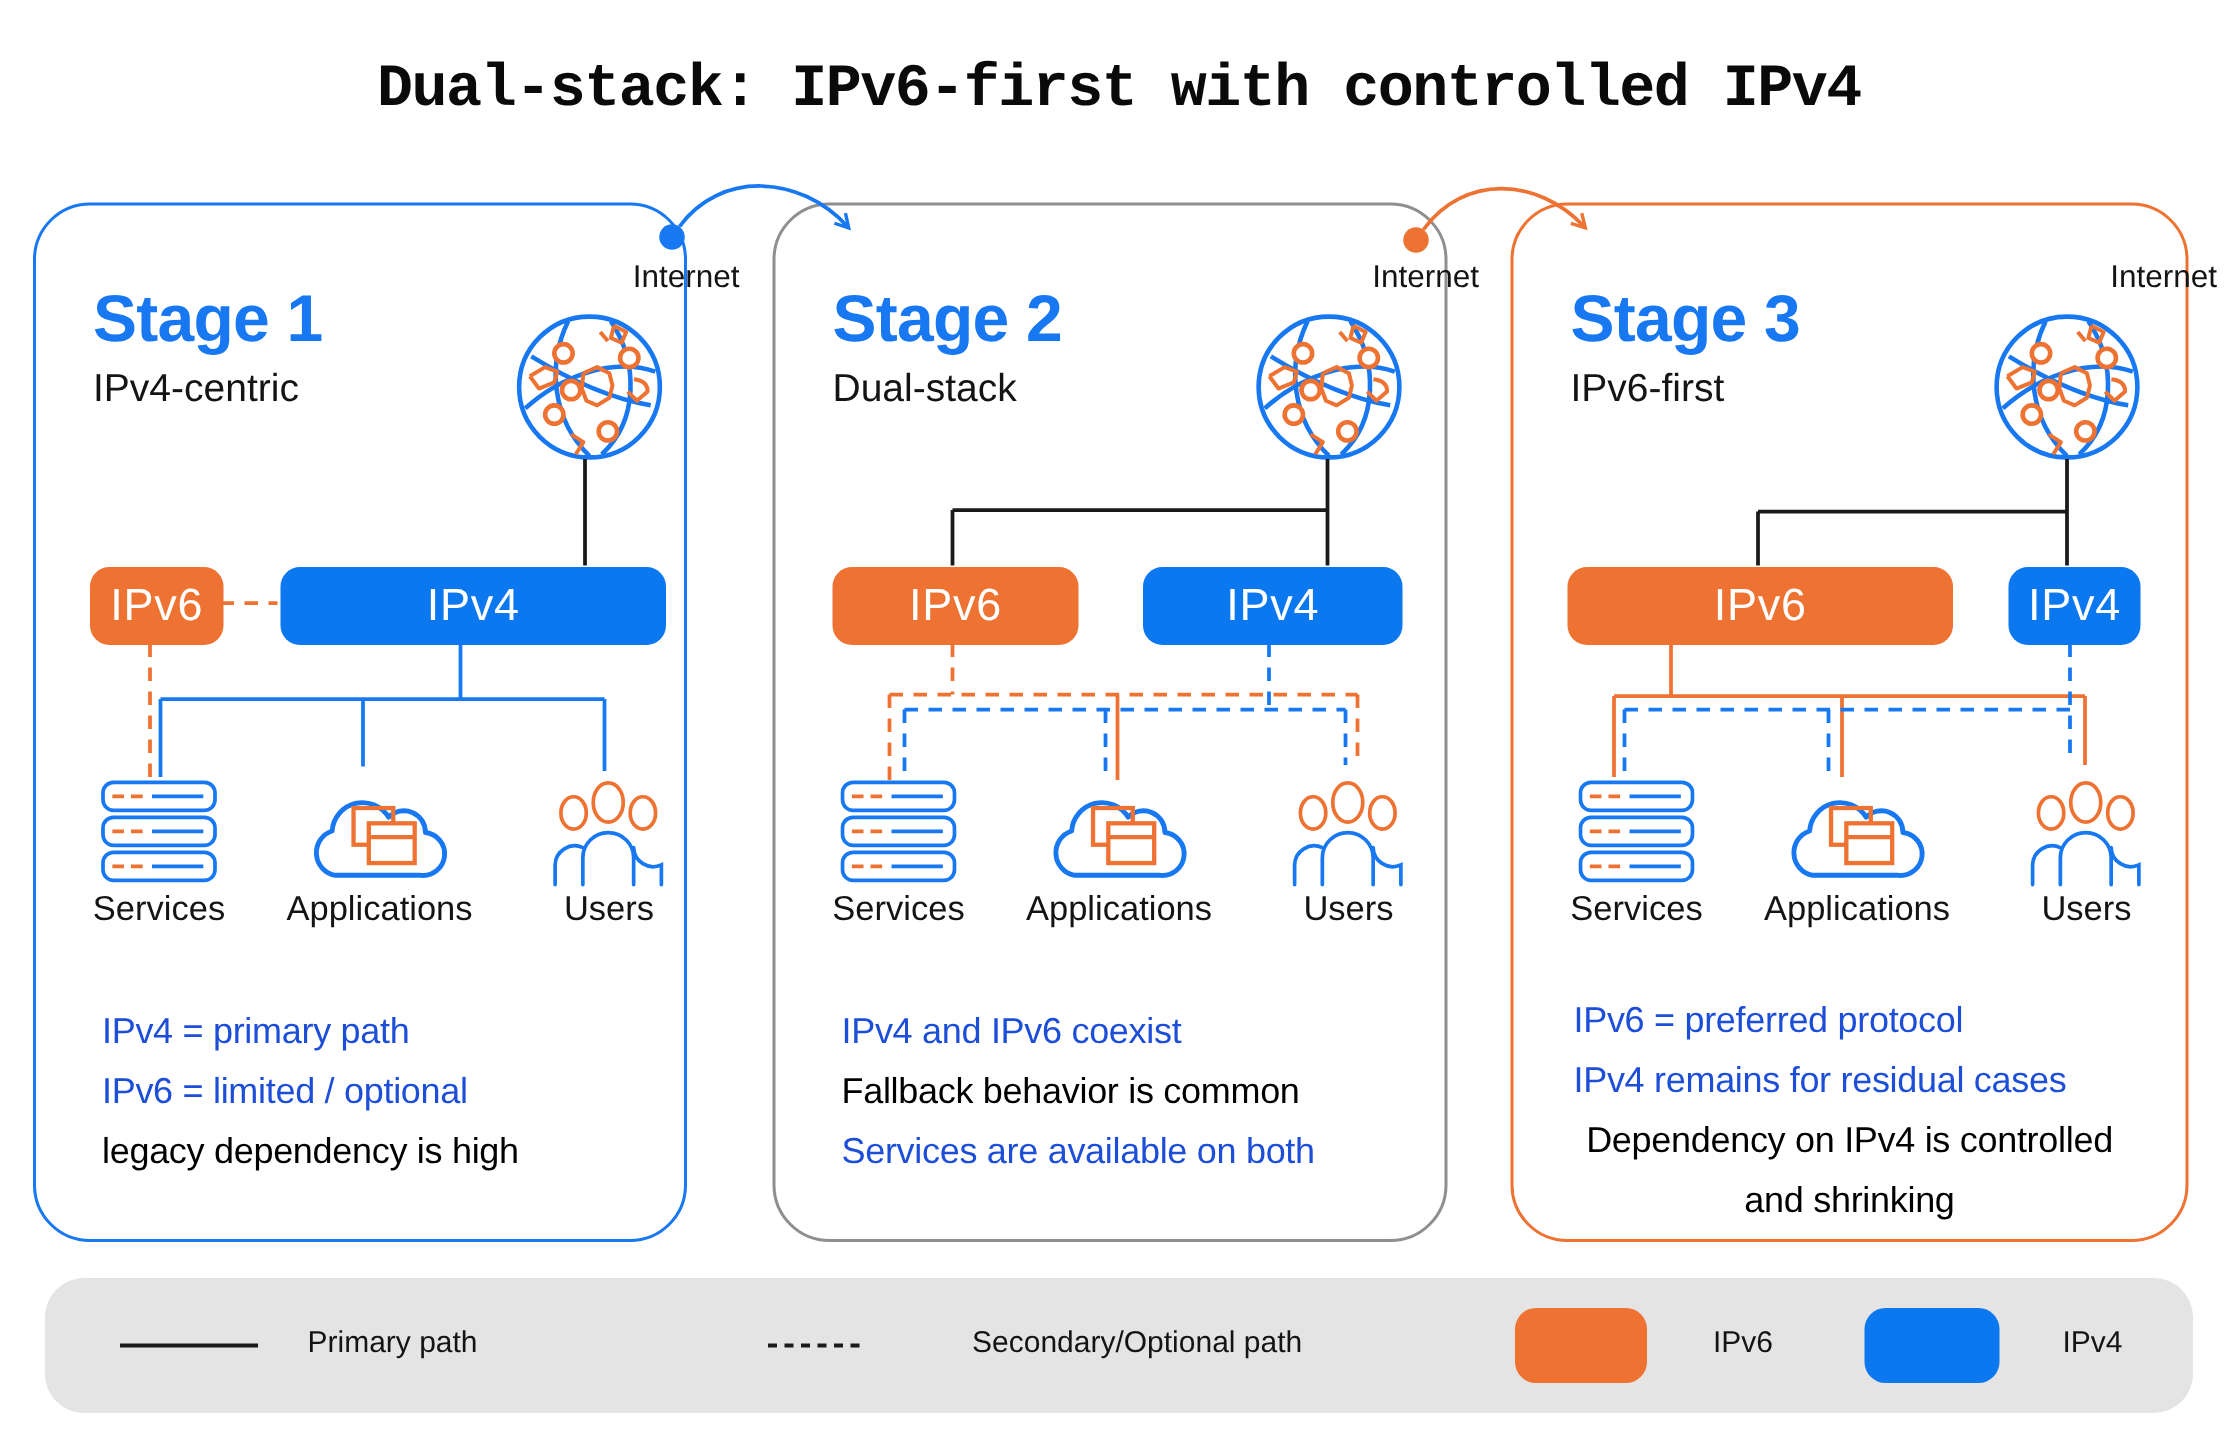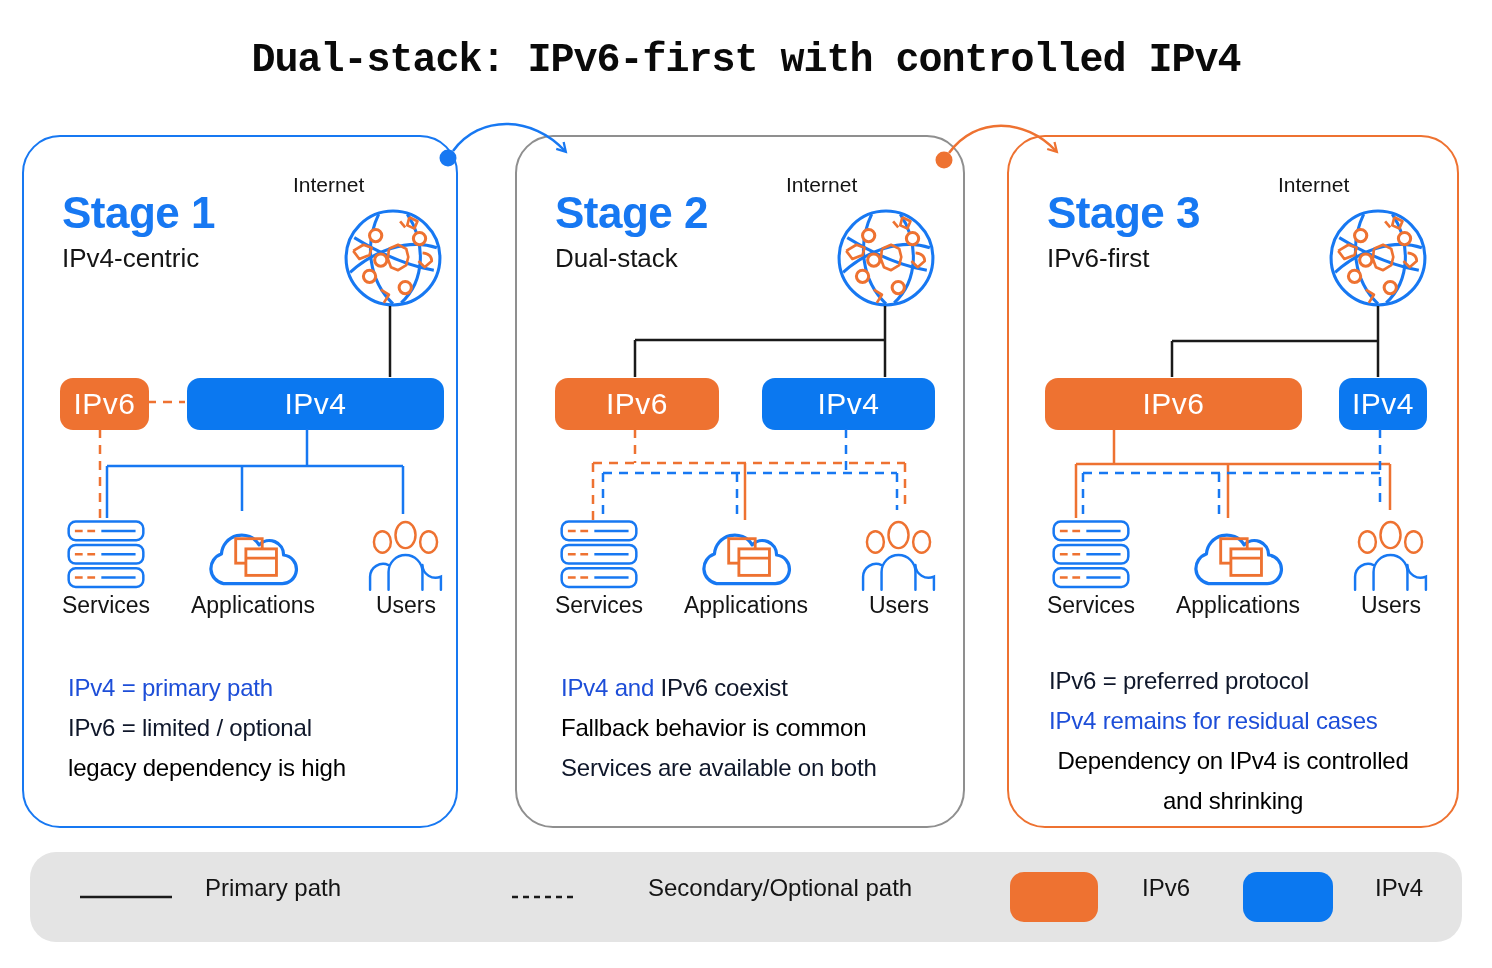--- a/index.html
+++ b/index.html
@@ -10,21 +10,21 @@
          font-size:40px;font-weight:800;letter-spacing:-1px;color:#0a0a0a;font-family:Liberation Mono, monospace;}
 
   .panel{position:absolute;top:135px;height:693px;border:2.5px solid;border-radius:38px;box-sizing:border-box;background:transparent;}
   .p1{left:22px;width:436px;border-color:#1778F2;}
   .p2{left:515px;width:450px;border-color:#8F8F8F;}
   .p3{left:1007px;width:452px;border-color:#EE7231;}
 
   .stage-title{position:absolute;left:38px;top:52px;font-size:44px;font-weight:bold;letter-spacing:-0.5px;color:#1778F2;line-height:48px;}
   .stage-sub{position:absolute;left:38px;top:104px;font-size:26px;color:#141414;line-height:34px;}
 
-  .inet-label{position:absolute;left:269px;top:36px;width:200px;text-align:left;font-size:21px;color:#141414;}
+  .inet-label{position:absolute;left:269px;top:36px;width:200px;text-align:right;font-size:21px;color:#141414;}
   .globe{position:absolute;left:318px;top:70px;width:102px;height:102px;}
 
   .proto-box{position:absolute;top:241px;height:52px;border-radius:13px;display:flex;align-items:center;justify-content:center;
              color:#fff;font-size:30px;font-weight:500;letter-spacing:0.5px;}
   .orange-fill{background:#EE7231;}
   .blue-fill{background:#0B78F0;}
 
   .nicon{position:absolute;}
   .ic-servers{left:43px;top:383px;width:78px;height:70px;}
   .ic-cloud{left:175px;top:379px;width:106px;height:78px;}
@@ -32,34 +32,34 @@
 
   .node-label{position:absolute;top:455px;width:160px;text-align:center;font-size:23px;color:#141414;}
   .nl1{left:2px;} .nl2{left:149px;} .nl3{left:302px;}
 
   .captions{position:absolute;left:0;right:0;top:531px;}
   .p3 .captions{top:524px;}
   .cap{padding-left:44px;font-size:24px;line-height:40px;letter-spacing:-0.2px;white-space:nowrap;}
   .p3 .cap{padding-left:40px;}
   .cap.center{padding-left:0;text-align:center;}
   .cap-blue{color:#1d4ed8;}
-  .cap-orange{color:#0f172a;margin-top:38px;}
+  .cap-orange{color:#1d4ed8;margin-top:38px;}
   .cap-black{color:#000000;}
 
   .overlay{position:absolute;left:0;top:0;width:1492px;height:968px;pointer-events:none;}
   .ln-black{stroke:#1a1a1a;stroke-width:2.5;fill:none;}
   .ln-blue{stroke:#1778F2;stroke-width:2.5;fill:none;}
   .ln-blue-d{stroke:#1778F2;stroke-width:2.5;fill:none;stroke-dasharray:9 7;}
   .ln-orange{stroke:#EE7231;stroke-width:2.5;fill:none;}
   .ln-orange-d{stroke:#EE7231;stroke-width:2.5;fill:none;stroke-dasharray:9 7;}
   .arrow-blue{stroke:#1778F2;stroke-width:2.5;fill:none;}
   .arrow-orange{stroke:#EE7231;stroke-width:2.5;fill:none;}
 
   .legend{position:absolute;left:30px;top:852px;width:1432px;height:90px;background:#E4E4E4;border-radius:26px;}
-  .legend-text{position:absolute;top:22px;font-size:24px;color:#141414;white-space:nowrap;}
+  .legend-text{position:absolute;top:32px;font-size:20px;color:#141414;white-space:nowrap;}
   .lg-line{position:absolute;top:42px;}
   .swatch{position:absolute;top:20px;height:50px;border-radius:14px;}
 
   
   .gb{stroke:#1778F2;stroke-width:3;fill:none;}
   .gn{stroke:#EE7231;stroke-width:3;fill:#fff;}
   .go{stroke:#EE7231;stroke-width:2.6;fill:none;stroke-linejoin:round;}
   .sb{stroke:#1778F2;stroke-width:3.2;fill:#fff;}
   .sdo{stroke:#EE7231;stroke-width:3.2;fill:none;}
   .sdb{stroke:#1778F2;stroke-width:3.2;fill:none;}

